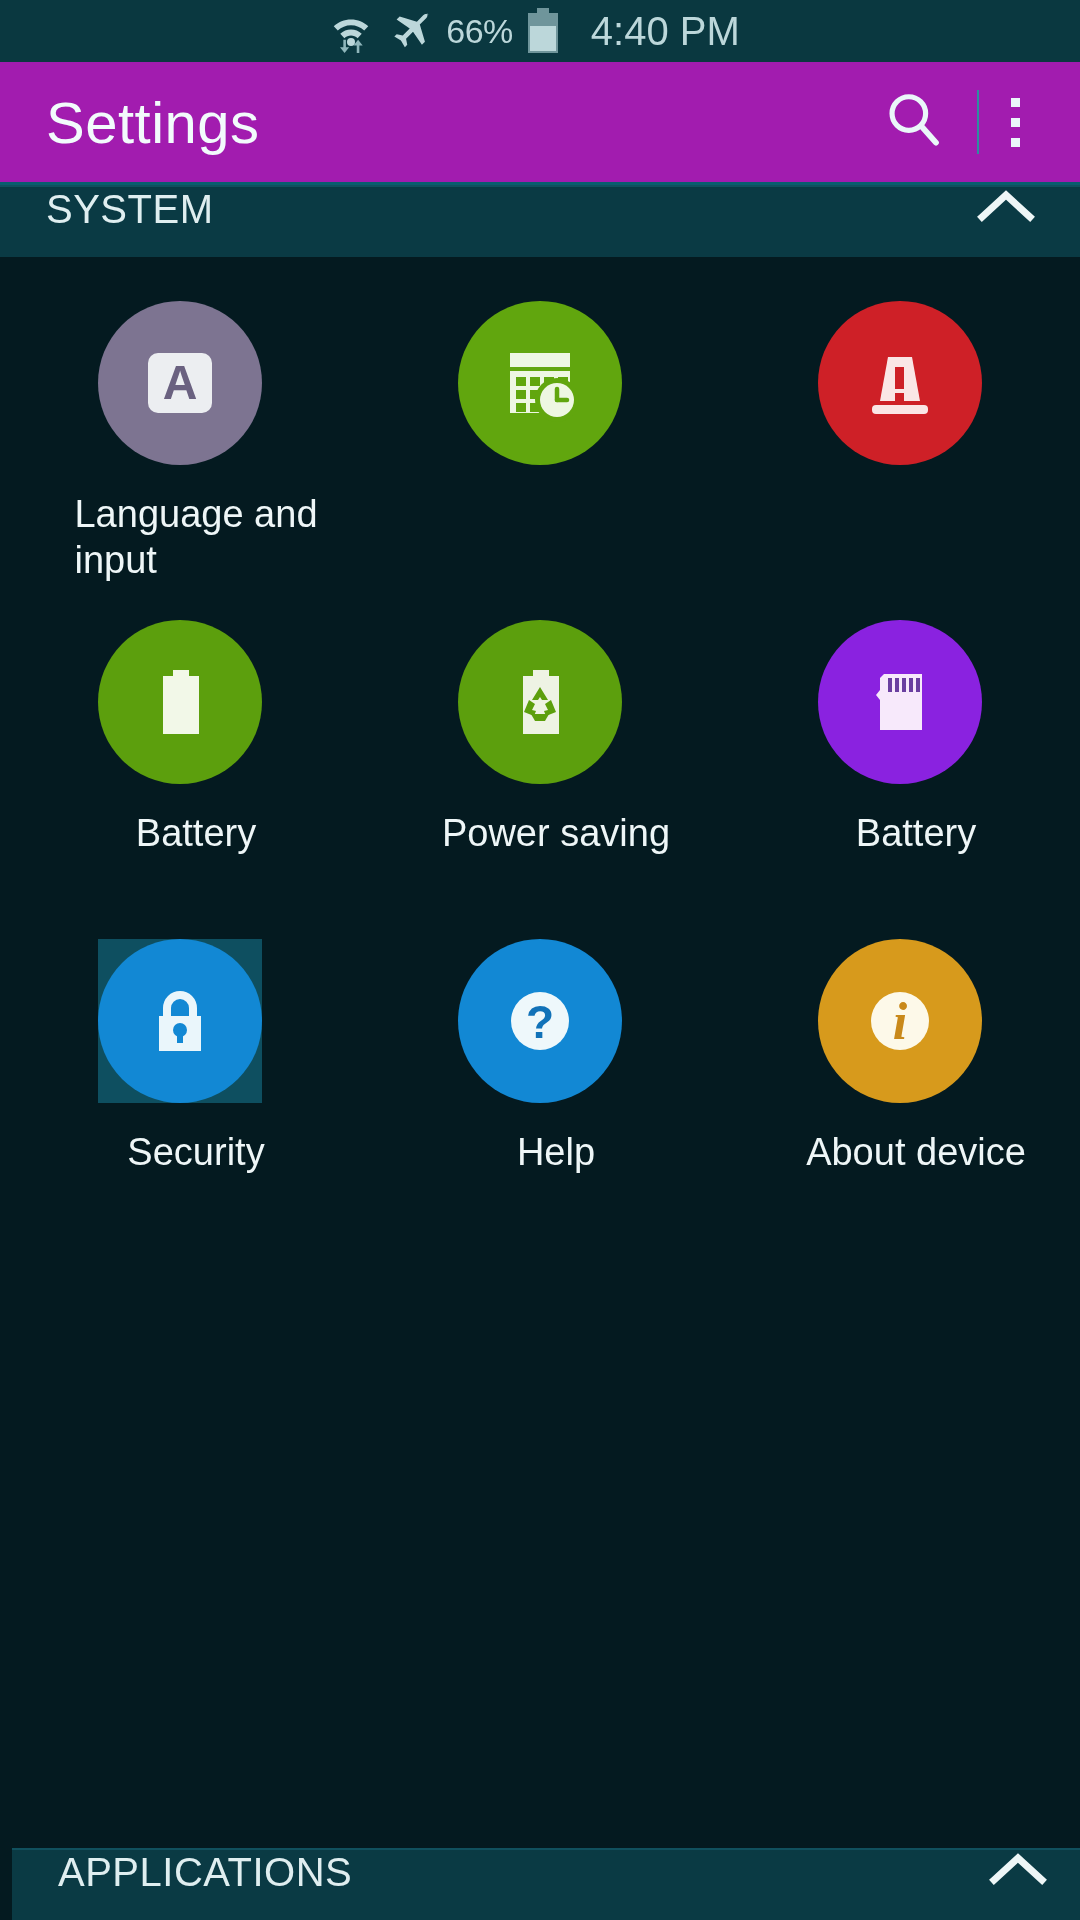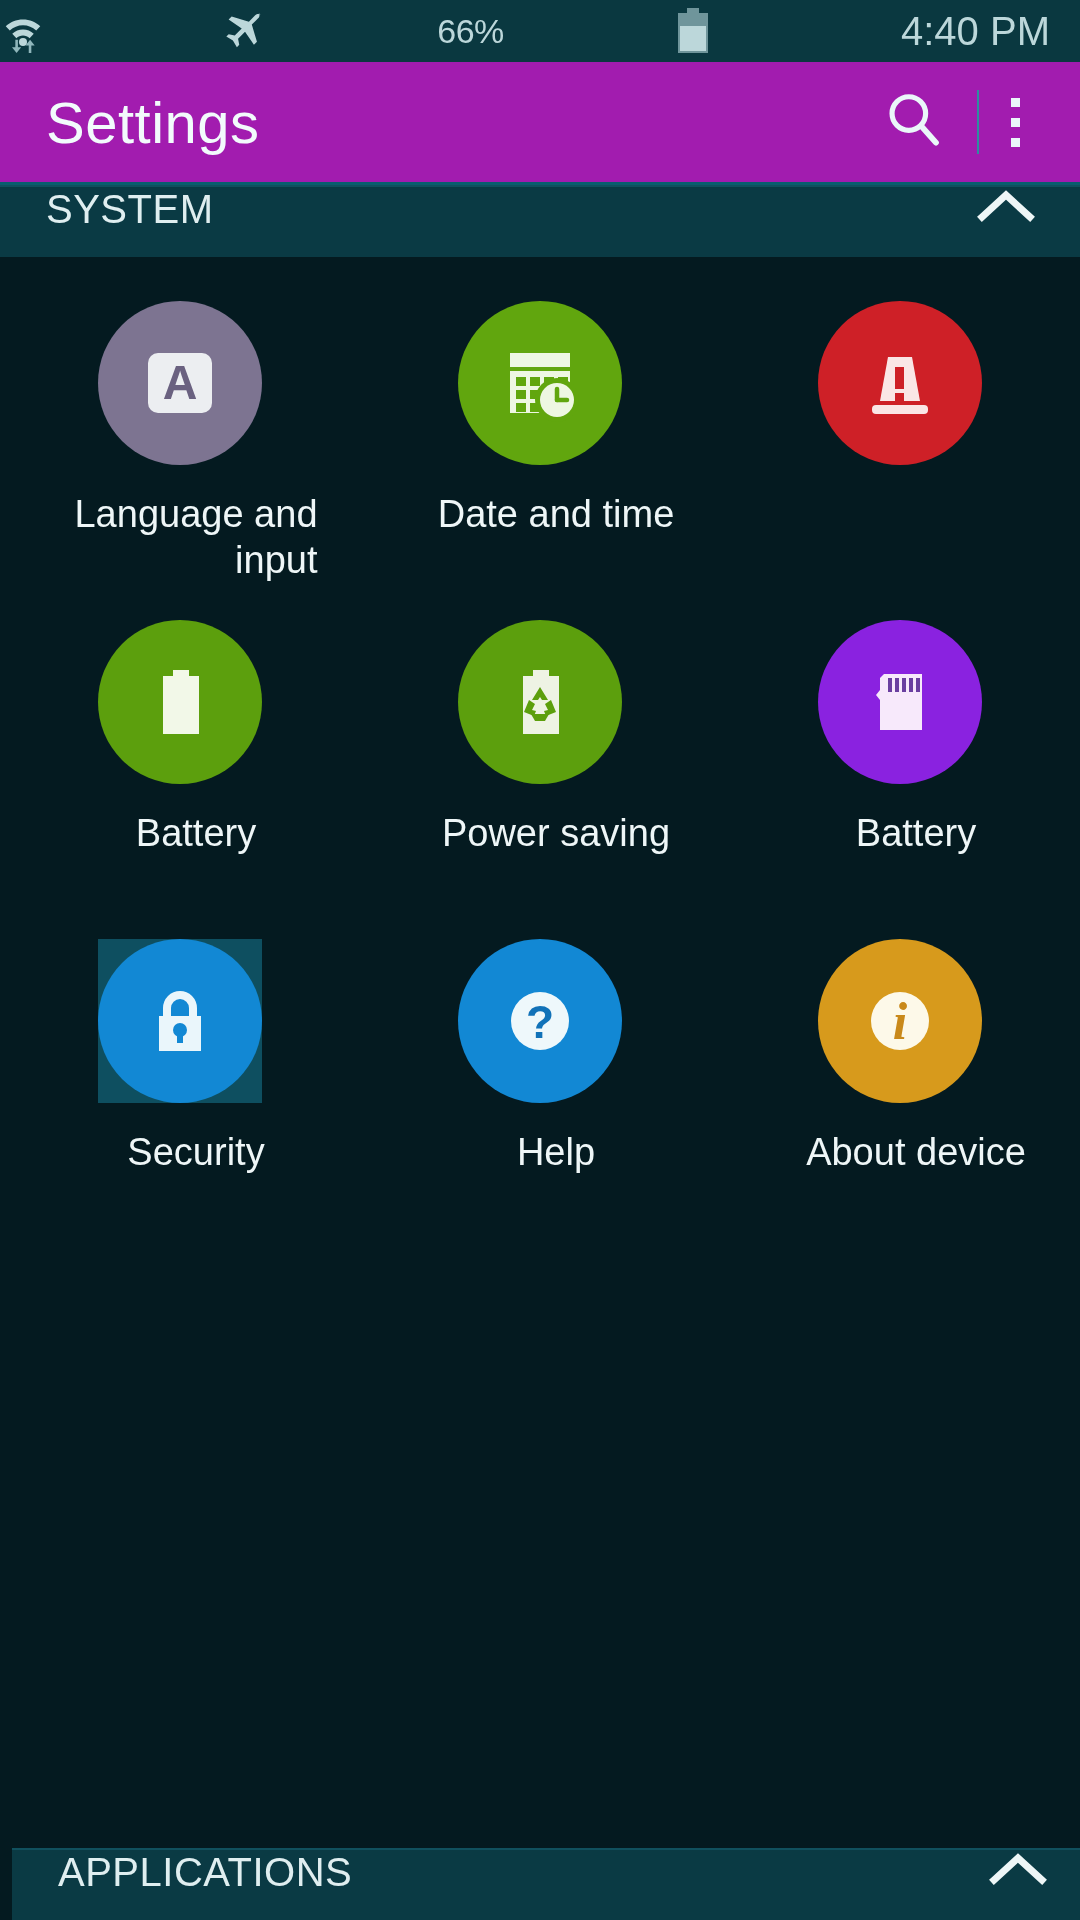--- a/index.html
+++ b/index.html
@@ -7,22 +7,22 @@
     width:1080px; height:1920px;
     background:#041a20;
     font-family:"Liberation Sans", sans-serif;
     overflow:hidden;
   }
 
   
   #status-bar {
     height:62px; width:100%;
     background:#0a3840;
-    display:flex; align-items:center; justify-content:space-between;
-    padding-right:30px; gap:14px;
+    display:flex; align-items:center; justify-content:center;
+    padding-right:12px; gap:14px;
   }
   .sb-icon { display:flex; align-items:center; }
   #battery-percent {
     color:#bcd7da; font-size:34px; letter-spacing:-0.5px;
     font-family:"Liberation Sans", sans-serif;
   }
   #status-time {
     color:#bcd7da; font-size:40px; letter-spacing:0px;
     margin-left:18px;
   }
@@ -84,21 +84,21 @@
     position:relative;
   }
   .icon-wrap.selected { background:#0e4f60; }
   .circle {
     width:164px; height:164px; border-radius:50%;
     display:flex; align-items:center; justify-content:center;
   }
   .item-label {
     margin-top:26px;
     color:#eef6f7; font-size:38px; line-height:46px;
-    text-align:right; max-width:280px;margin-left:32px;
+    text-align:left; max-width:280px;margin-left:32px;
   }
 
   #applications-header { position:absolute; bottom:0; left:12px; }
 </style>
 </head>
 <body>
 
 <div id="status-bar">
   <span class="sb-icon">
     <svg width="46" height="46" viewBox="0 0 48 48">
@@ -188,21 +188,20 @@
             <rect x="22" y="66" width="10" height="9"></rect>
               <rect x="36" y="66" width="10" height="9"></rect>
           </g>
           <circle cx="63" cy="63" r="22" fill="#61a60e"></circle>
           <circle cx="63" cy="63" r="17" fill="#eef7e2"></circle>
           <line x1="63" y1="63" x2="63" y2="52" stroke="#61a60e" stroke-width="4.5" stroke-linecap="round"></line>
           <line x1="63" y1="63" x2="73" y2="63" stroke="#61a60e" stroke-width="4.5" stroke-linecap="round"></line>
         </svg>
       </div>
     </div>
-    <div class="item-label">Date and time</div>
   </div>
 
   <div class="grid-item">
     <div class="icon-wrap">
       <div class="circle" style="background:#ce2027;">
         <svg width="92" height="92" viewBox="0 0 92 92">
           <path d="M34 20 h24 l8 44 h-40 z" fill="#fae6e6"></path>
           <rect x="41" y="30" width="9" height="22" fill="#ce2027"></rect>
           <rect x="41" y="56" width="9" height="8" fill="#ce2027"></rect>
           <rect x="18" y="68" width="56" height="9" rx="4" fill="#fae6e6"></rect>

